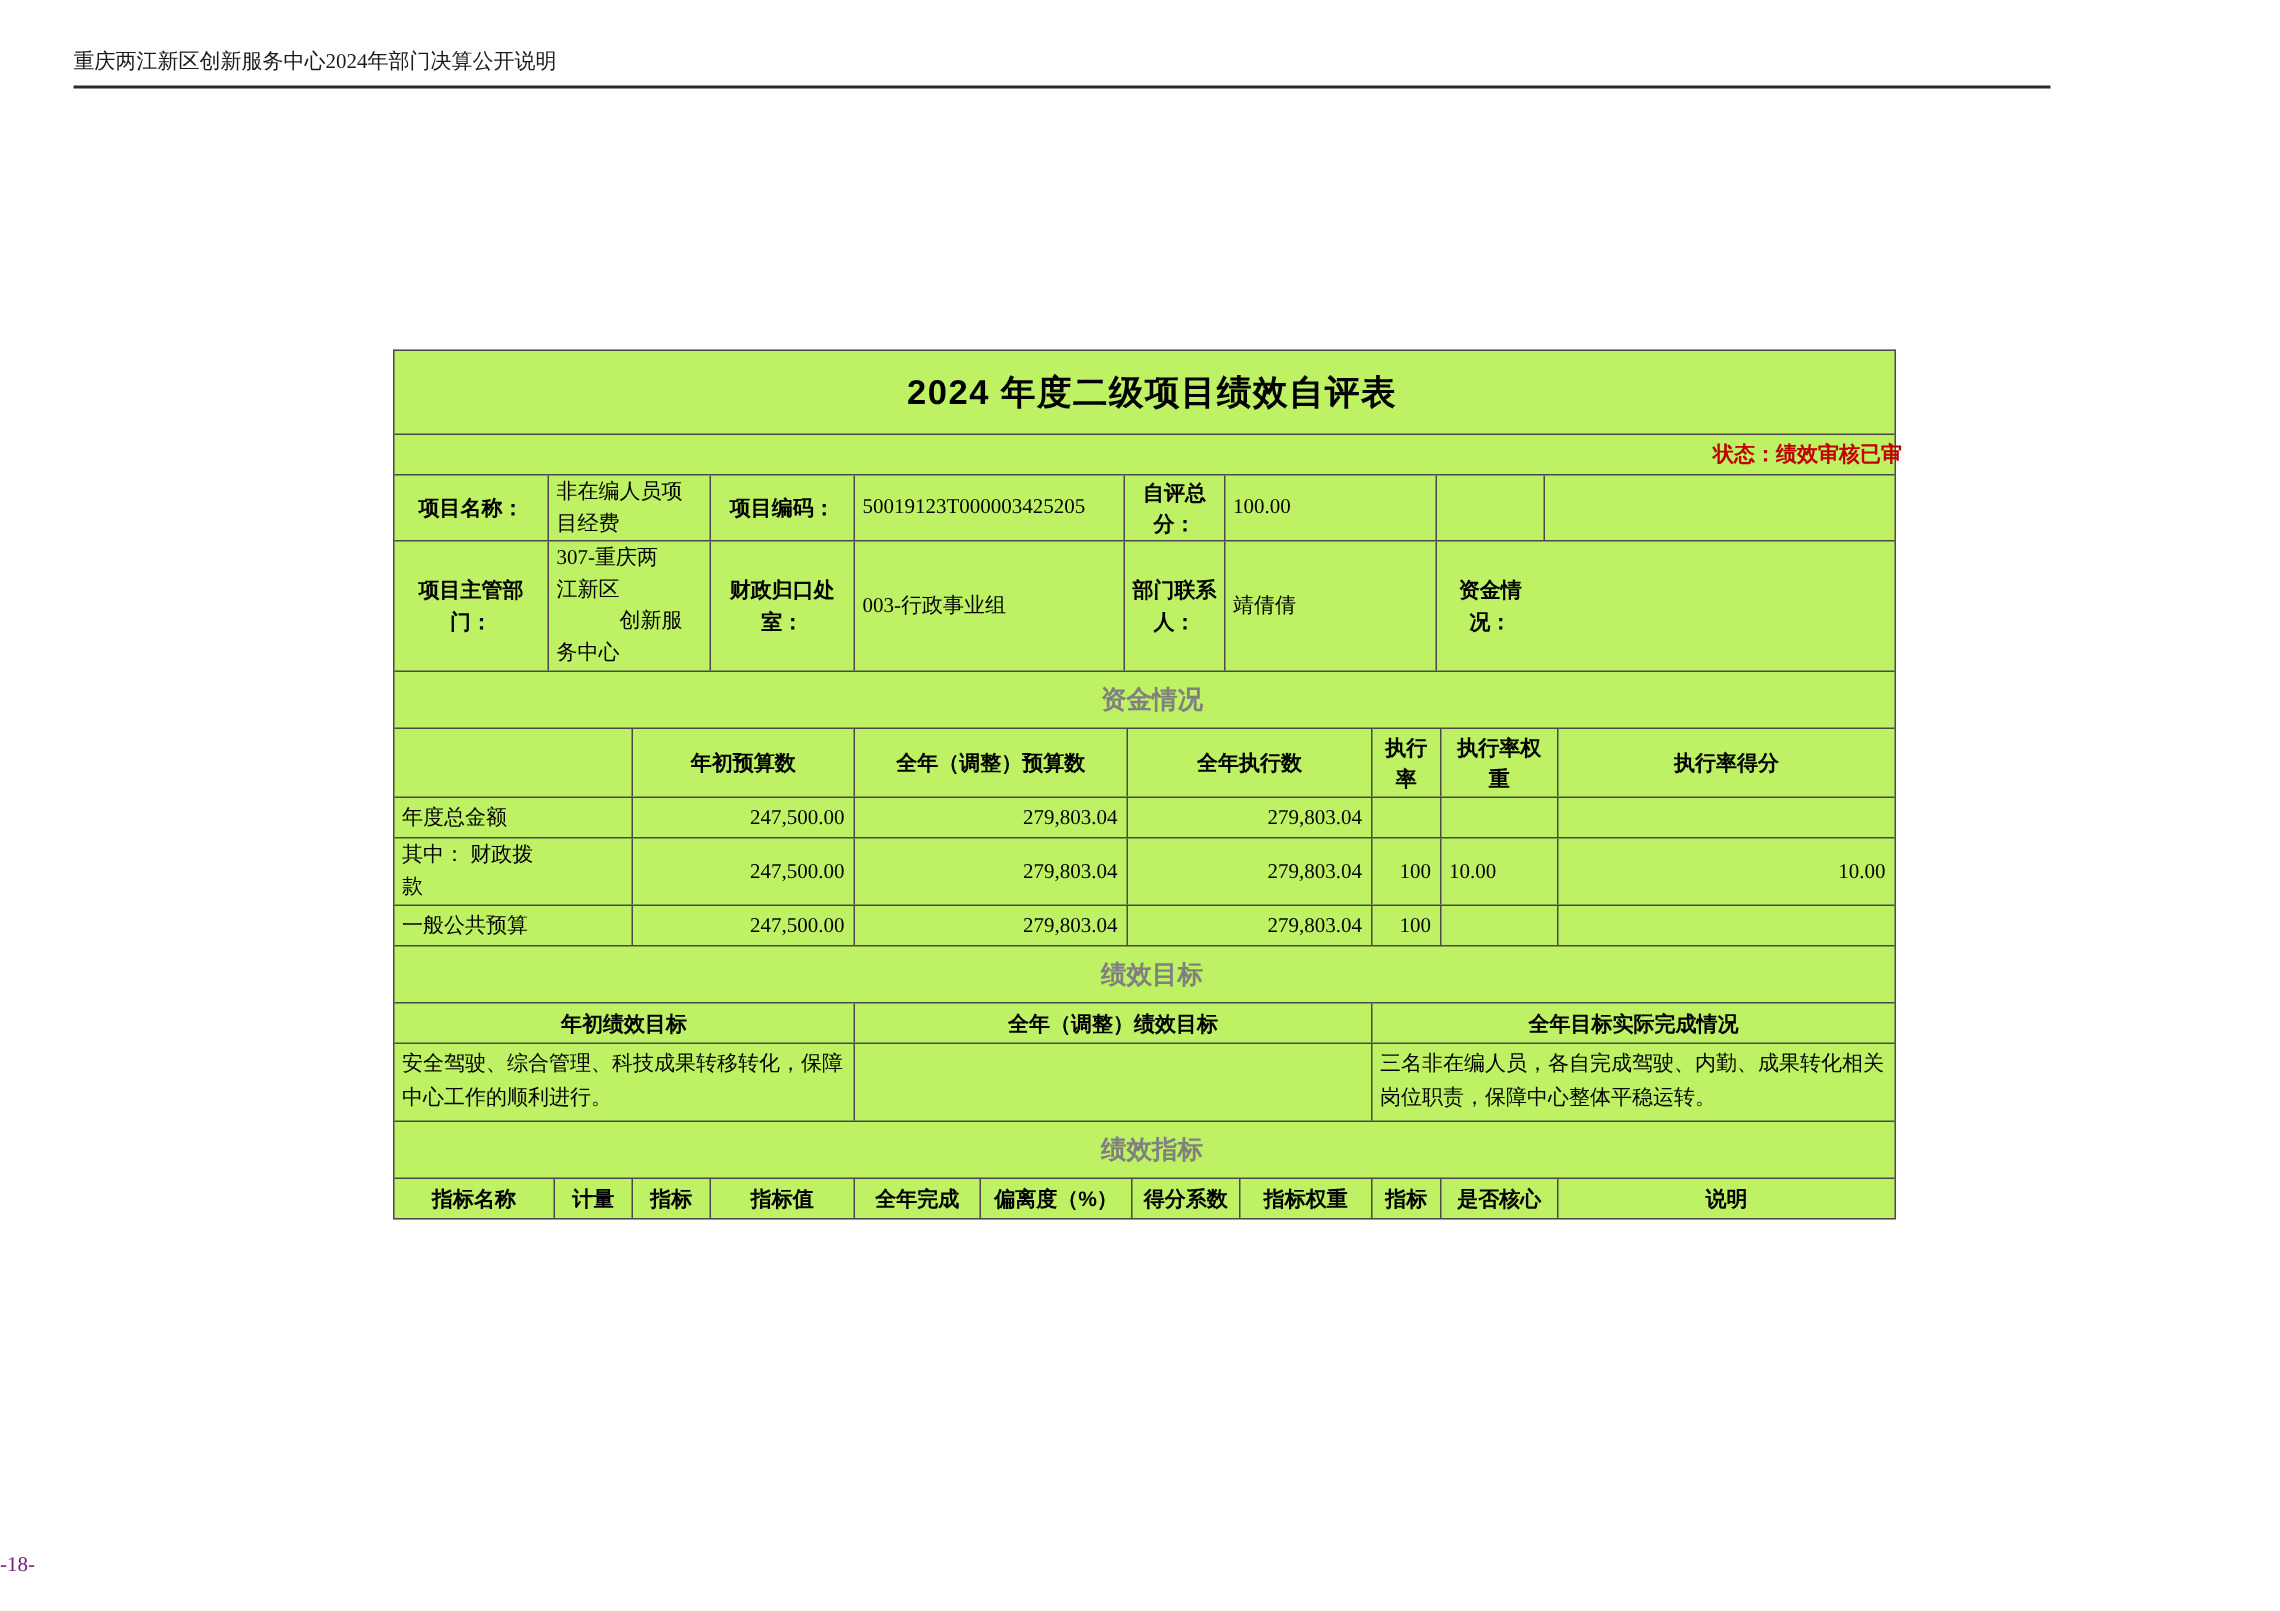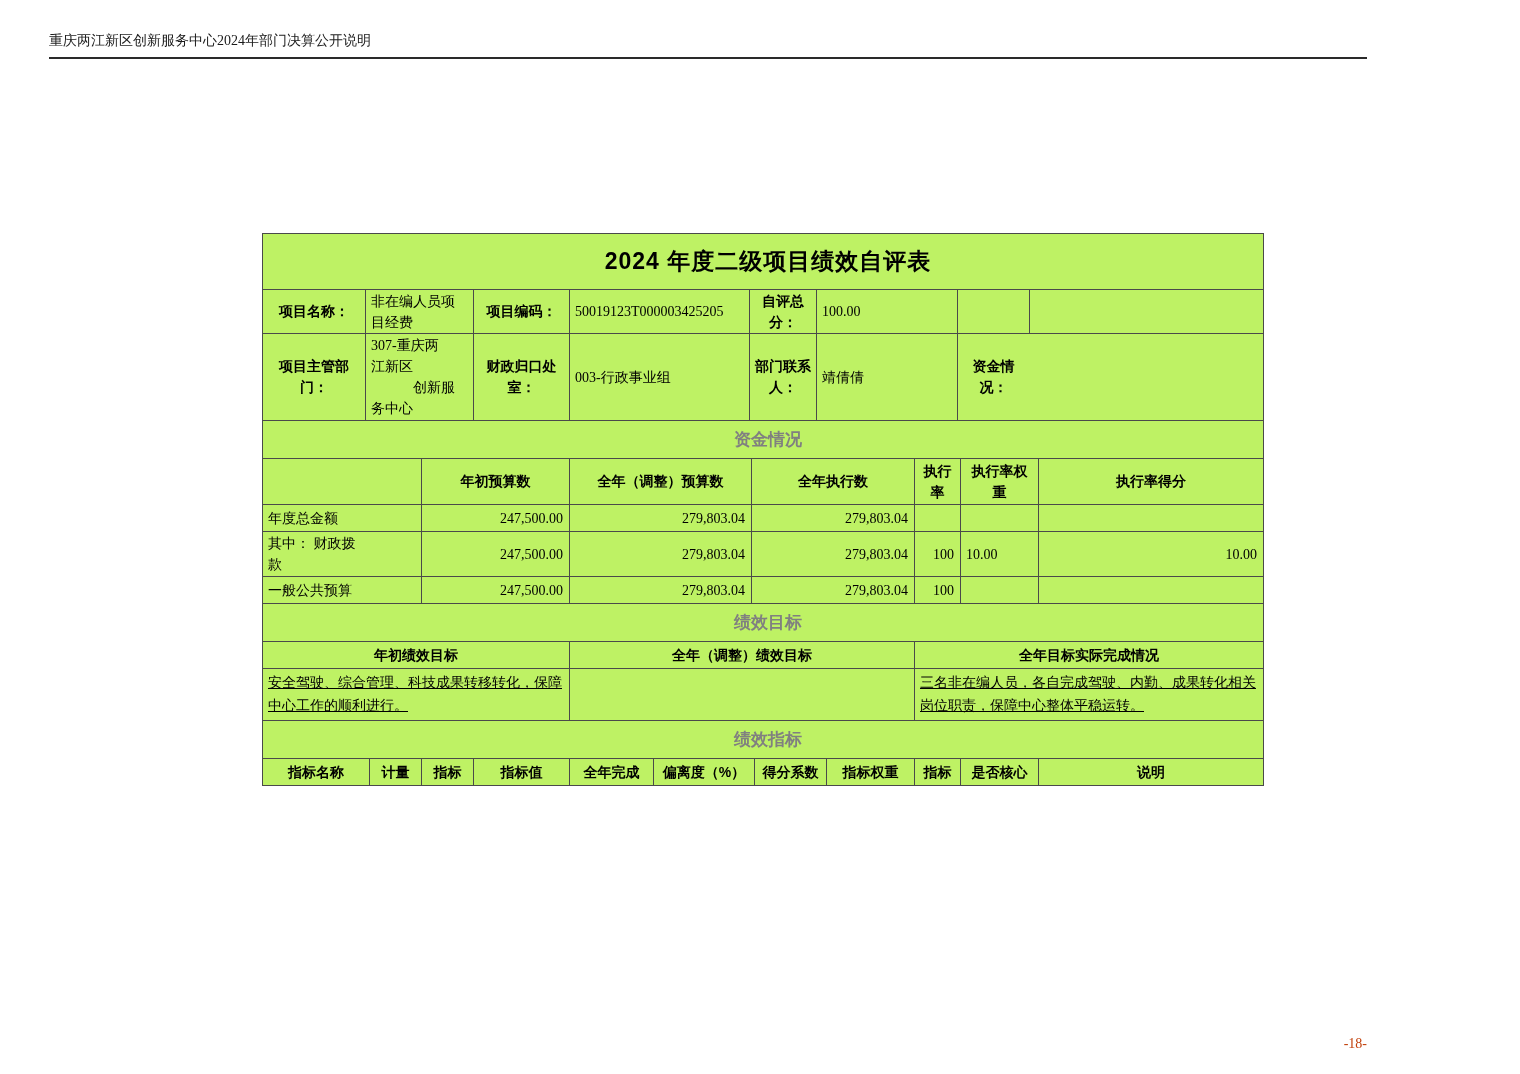--- a/index.html
+++ b/index.html
@@ -56,41 +56,44 @@
     justify-content:center; text-align:center; font-weight:bold;
     font-family:"Liberation Sans","DejaVu Sans",sans-serif;
   }
   .hd{
     justify-content:center; text-align:center; font-weight:bold;
     font-family:"Liberation Sans","DejaVu Sans",sans-serif;
   }
   .val{ text-align:left; white-space:pre-wrap; }
   .num{ justify-content:flex-end; text-align:right; padding-right:6px; }
   .numl{ justify-content:flex-start; text-align:left; }
-  .txt{ align-items:center; text-align:left; line-height:1.6;text-decoration:underline; }
+  .txt{ align-items:center; text-align:left; line-height:1.6; }
   .doc-footer{
     position:absolute; left:0; top:1036px; width:100%;
-    text-align:right; font-size:14px; color:#c2410c;
+    text-align:left; font-size:14px; color:#701a75;
   }
 </style>
 </head>
 <body>
 
 <div class="page">
 
   <div class="doc-header">
     <span>重庆两江新区创新服务中心2024年部门决算公开说明</span>
   </div>
 
   <div class="sheet">
 
     <div class="row h-title">
       <div class="cell title-cell">2024 年度二级项目绩效自评表</div>
     </div>
 
+    <div class="row h-status">
+      <div class="cell status-cell">状态：绩效审核已审</div>
+    </div>
 
     <div class="row g-info h-info1">
       <div class="cell lab">项目名称：</div>
       <div class="cell val">非在编人员项目经费</div>
       <div class="cell lab">项目编码：</div>
       <div class="cell val">50019123T000003425205</div>
       <div class="cell lab">自评总分：</div>
       <div class="cell val">100.00</div>
       <div class="cell"></div>
       <div class="cell"></div>

